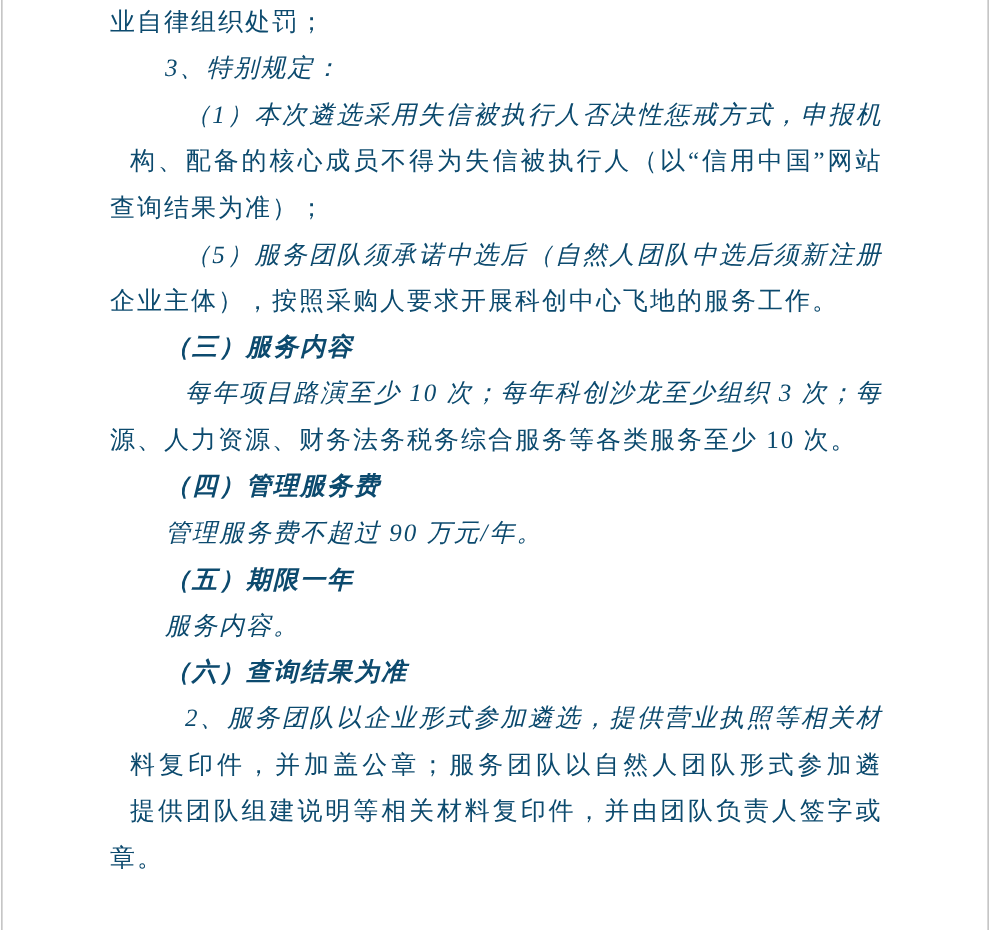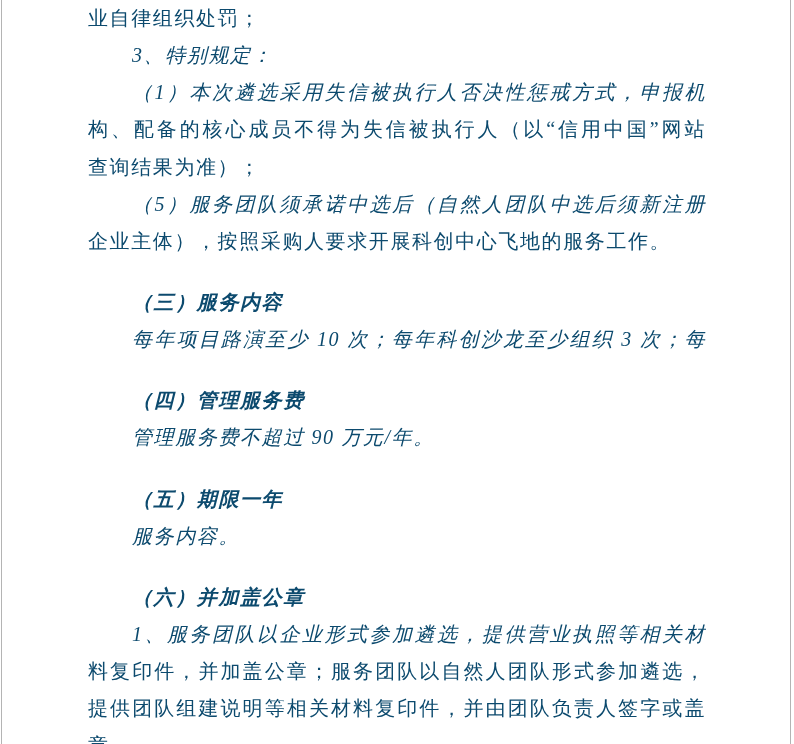--- a/index.html
+++ b/index.html
@@ -35,23 +35,23 @@
     letter-spacing: 1.6px;
   }
   .para { margin: 0; padding: 0; }
   .line {
     text-align: justify;
     text-align-last: left;
     overflow: hidden;
     height: 37.15px;
   }
   
-  .line.fill { text-align-last: justify; }
+  .line.fill { text-align-last: justify; margin-left: 16px; }
   .line.indent { text-indent: 44px; font-style: italic; }
-  .para.heading .line { font-weight: bold; margin-top: 24px; }
+  .para.heading .line { font-weight: bold; }
 </style>
 </head>
 <body>
 
 <div class="page">
   <div class="page-edge page-edge-left"></div>
   <div class="page-edge page-edge-right"></div>
   <div class="doc" id="doc">
       <div class="para body">
         <div class="line">业自律组织处罚；</div>
@@ -66,36 +66,37 @@
       </div>
       <div class="para body">
         <div class="line indent fill">（5）服务团队须承诺中选后（自然人团队中选后须新注册</div>
         <div class="line">企业主体），按照采购人要求开展科创中心飞地的服务工作。</div>
       </div>
       <div class="para heading">
         <div class="line indent">（三）服务内容</div>
       </div>
       <div class="para body">
         <div class="line indent fill">每年项目路演至少 10 次；每年科创沙龙至少组织 3 次；每</div>
+        <div class="line">源、人力资源、财务法务税务综合服务等各类服务至少 10 次。</div>
       </div>
       <div class="para heading">
         <div class="line indent">（四）管理服务费</div>
       </div>
       <div class="para body">
         <div class="line indent">管理服务费不超过 90 万元/年。</div>
       </div>
       <div class="para heading">
         <div class="line indent">（五）期限一年</div>
       </div>
       <div class="para body">
         <div class="line indent">服务内容。</div>
       </div>
       <div class="para heading">
-        <div class="line indent">（六）并加盖公章</div>
+        <div class="line indent">（六）查询结果为准</div>
       </div>
       <div class="para body">
-        <div class="line indent fill">1、服务团队以企业形式参加遴选，提供营业执照等相关材</div>
+        <div class="line indent fill">2、服务团队以企业形式参加遴选，提供营业执照等相关材</div>
         <div class="line fill">料复印件，并加盖公章；服务团队以自然人团队形式参加遴选，</div>
         <div class="line fill">提供团队组建说明等相关材料复印件，并由团队负责人签字或盖</div>
         <div class="line">章。</div>
       </div>
     </div>
 </div>
 
 </body></html>

